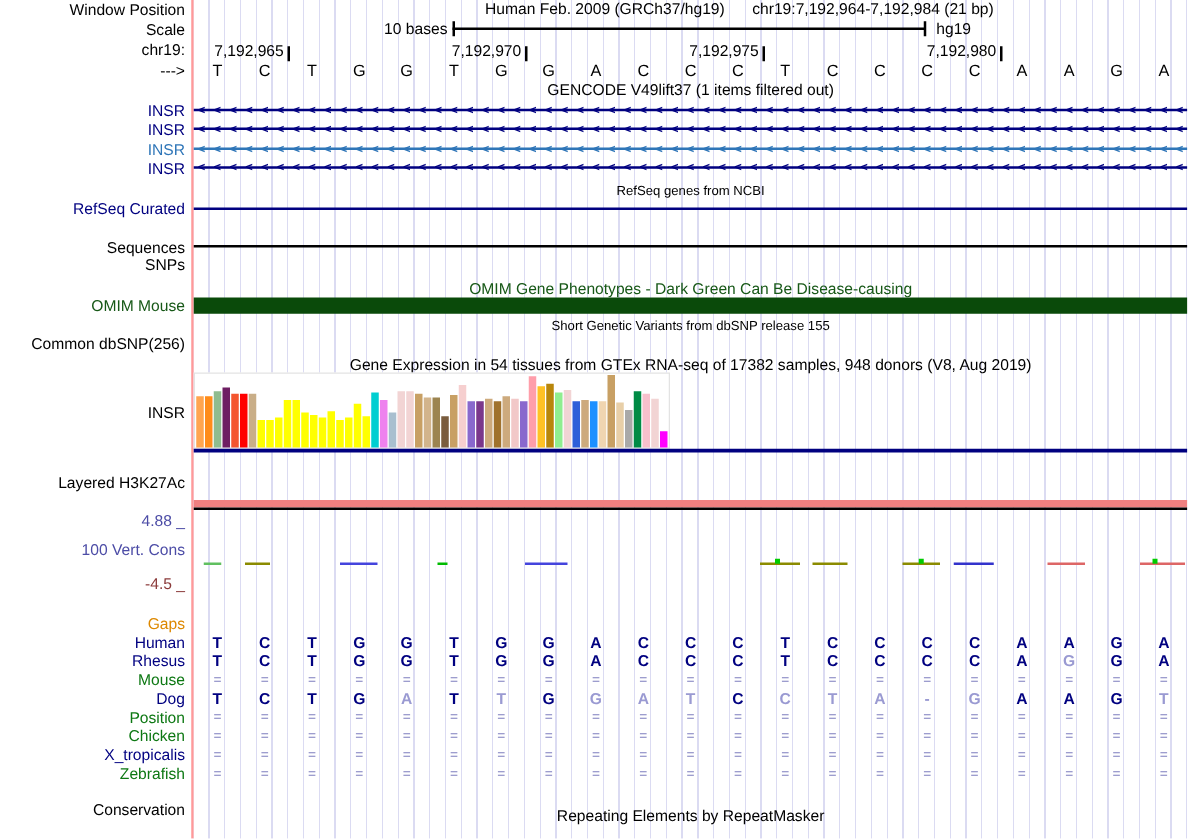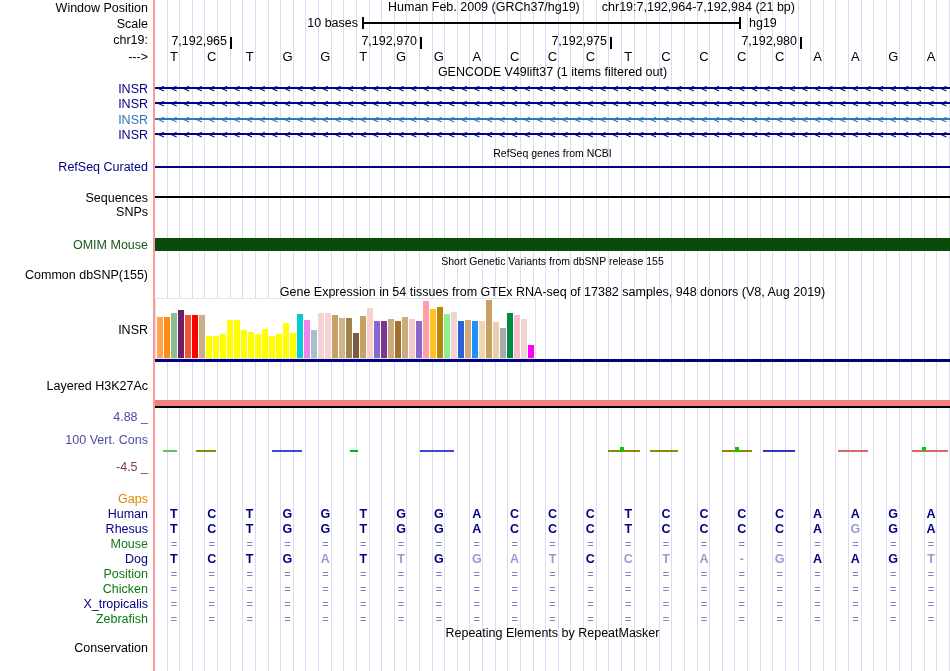--- a/index.html
+++ b/index.html
@@ -57,21 +57,21 @@
   <div class="gutter-label" style="top:33px">chr19:</div>
   <div class="gutter-label" style="top:50px">---&gt;</div>
   <div class="gutter-label" style="top: 82px; color: rgb(0, 0, 128);">INSR</div>
   <div class="gutter-label" style="top: 97px; color: rgb(0, 0, 128);">INSR</div>
   <div class="gutter-label" style="top: 113px; color: rgb(47, 118, 184);">INSR</div>
   <div class="gutter-label" style="top: 128px; color: rgb(0, 0, 128);">INSR</div>
   <div class="gutter-label" style="top:160px; color:var(--navy)">RefSeq Curated</div>
   <div class="gutter-label" style="top:191px">Sequences</div>
   <div class="gutter-label" style="top:205px">SNPs</div>
   <div class="gutter-label" style="top:238px; color:#175817">OMIM Mouse</div>
-  <div class="gutter-label" style="top:268px">Common dbSNP(155)</div>
+  <div class="gutter-label" style="top:268px">Common dbSNP(256)</div>
   <div class="gutter-label" style="top:323px">INSR</div>
   <div class="gutter-label" style="top:379px">Layered H3K27Ac</div>
   <div class="gutter-label" style="top:410px; color:var(--titleblue)">4.88 _</div>
   <div class="gutter-label" style="top:433px; color:var(--titleblue)">100 Vert. Cons</div>
   <div class="gutter-label" style="top:460px; color:var(--minred)">-4.5 _</div>
   <div class="gutter-label" style="top:641px">Conservation</div>
 
   <div class="edge"></div>
 
   <div class="data">
@@ -384,20 +384,21 @@
           <span style="left: 769.762px; color: rgb(0, 0, 128);">&lt;</span>
           <span style="left: 782.381px; color: rgb(0, 0, 128);">&lt;</span>
         </div>
       </div>
 
     <div class="title small" style="top:146px">RefSeq genes from NCBI</div>
     <div class="hline" style="top:166px;height:2px;background:var(--navy)"></div>
 
     <div class="hline" style="top:196px;height:2px;background:#000"></div>
 
+    <div class="title omim" style="top:224px">OMIM Gene Phenotypes - Dark Green Can Be Disease-causing</div>
     <div class="hline" style="top: 238px; height: 13px; background: rgb(10, 74, 10);" id="omim-bar"></div>
 
     <div class="title small" style="top:254px">Short Genetic Variants from dbSNP release 155</div>
 
     <div class="title" style="top:285px">Gene Expression in 54 tissues from GTEx RNA-seq of 17382 samples, 948 donors (V8, Aug 2019)</div>
     <div class="gtex-panel" id="gtex-panel">
         <div class="gtex-bar" style="left: 1px; height: 41px; background: rgb(255, 165, 79);"></div>
         <div class="gtex-bar" style="left: 8px; height: 41px; background: rgb(255, 140, 26);"></div>
         <div class="gtex-bar" style="left: 15px; height: 45px; background: rgb(143, 188, 143);"></div>
         <div class="gtex-bar" style="left: 22px; height: 48px; background: rgb(110, 30, 99);"></div>
@@ -654,21 +655,21 @@
           <span class="al eq" style="left: 530px;">=</span>
           <span class="al eq" style="left: 567.857px;">=</span>
           <span class="al eq" style="left: 605.714px;">=</span>
           <span class="al eq" style="left: 643.571px;">=</span>
           <span class="al eq" style="left: 681.429px;">=</span>
           <span class="al eq" style="left: 719.286px;">=</span>
           <span class="al eq" style="left: 757.143px;">=</span>
         </div>
       </div>
 
-    <div class="title" style="top:626px">Repeating Elements by RepeatMasker</div>
+    <div class="title" style="top:646px">Repeating Elements by RepeatMasker</div>
   </div>
 <div class="gutter-label" style="top: 492px; color: rgb(221, 136, 0);">Gaps</div>
     <div class="gutter-label" style="top: 507px; color: rgb(0, 0, 128);">Human</div>
     <div class="gutter-label" style="top: 522px; color: rgb(0, 0, 128);">Rhesus</div>
     <div class="gutter-label" style="top: 537px; color: rgb(13, 120, 19);">Mouse</div>
     <div class="gutter-label" style="top: 552px; color: rgb(0, 0, 128);">Dog</div>
     <div class="gutter-label" style="top: 567px; color: rgb(13, 120, 19);">Position</div>
     <div class="gutter-label" style="top: 582px; color: rgb(13, 120, 19);">Chicken</div>
     <div class="gutter-label" style="top: 597px; color: rgb(0, 0, 128);">X_tropicalis</div>
     <div class="gutter-label" style="top: 612px; color: rgb(13, 120, 19);">Zebrafish</div>

